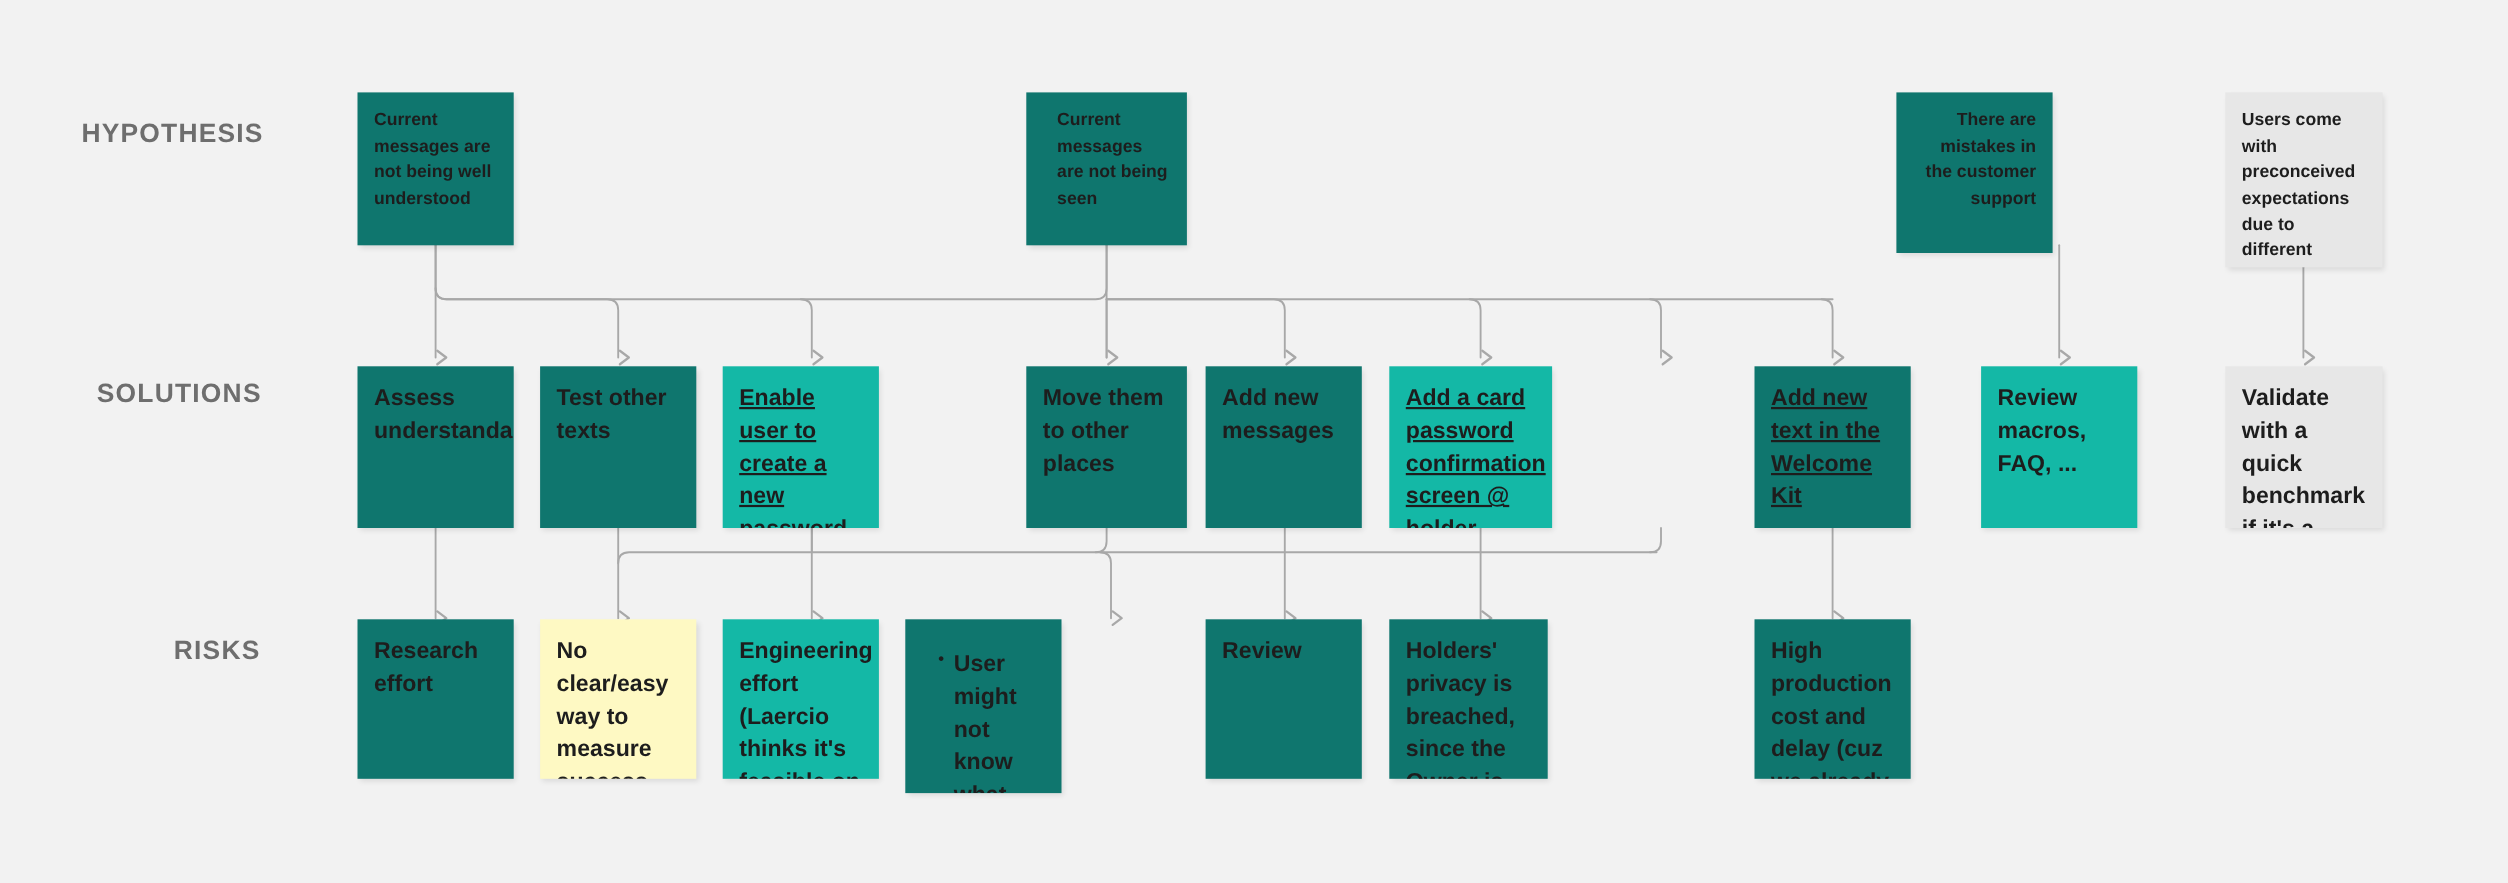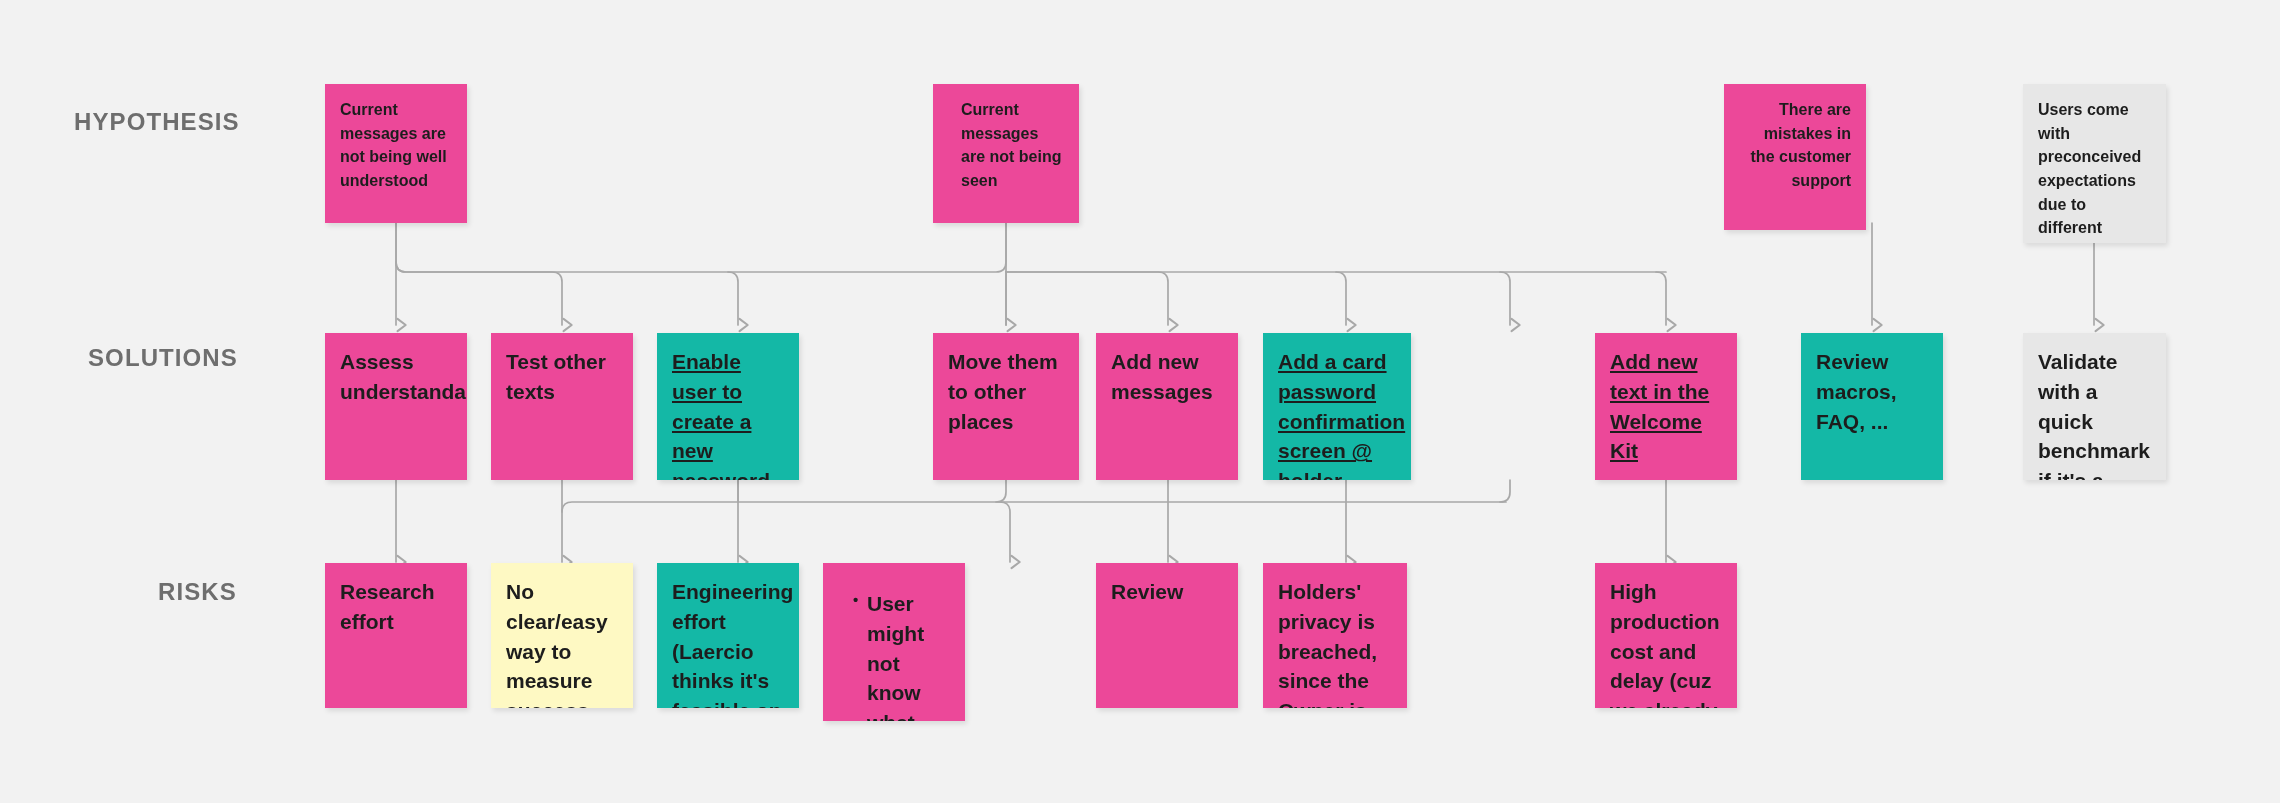--- a/index.html
+++ b/index.html
@@ -62,21 +62,21 @@
   }
   .card.link .txt {
     text-decoration: underline;
     text-underline-offset: 2px;
   }
   .card.hypo {
     font-weight: 700;
     font-size: 16px;
     line-height: 1.48;
   }
-  .card.yellow { background: #ec4899; }
+  .card.yellow { background: #0f766e; }
   .card.green  { background: #14b8a6; }
   .card.red    { background: #fef9c3; }
   .card.grey   { background: #e7e7e7; }
 
   .card ul {
     margin: 12px;
     padding: 0 0 0 17px;
     list-style: none;
   }
   .card ul li {

